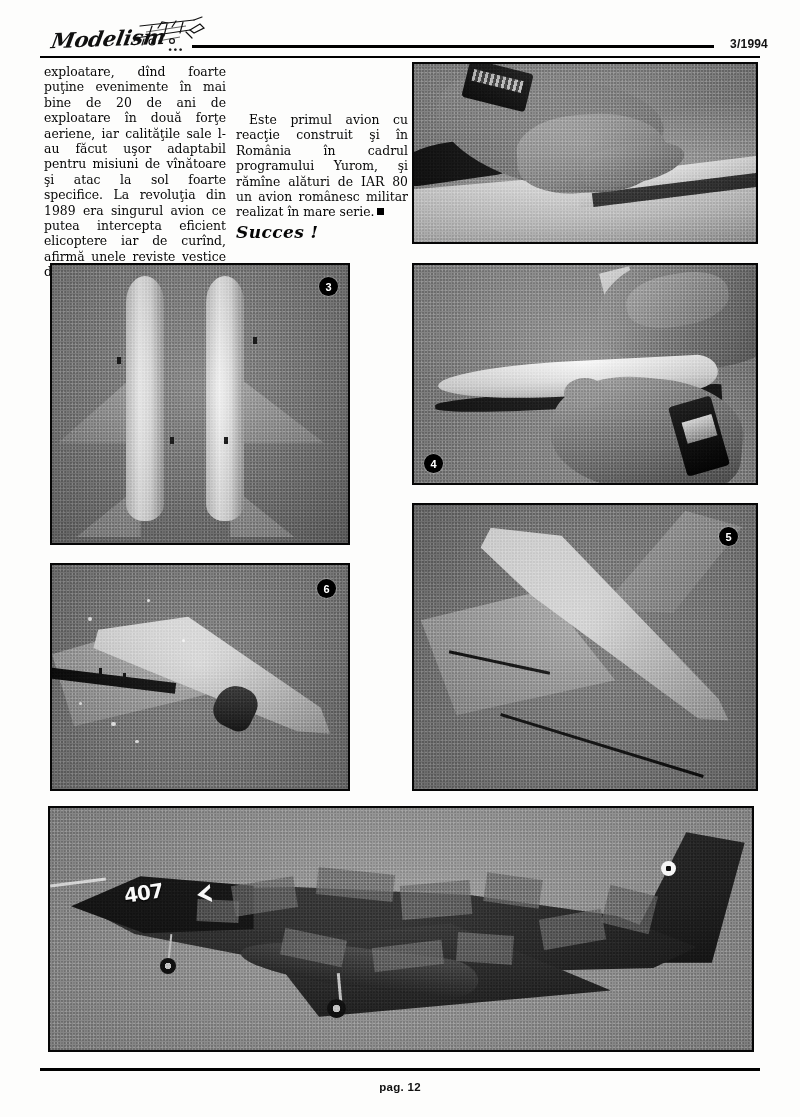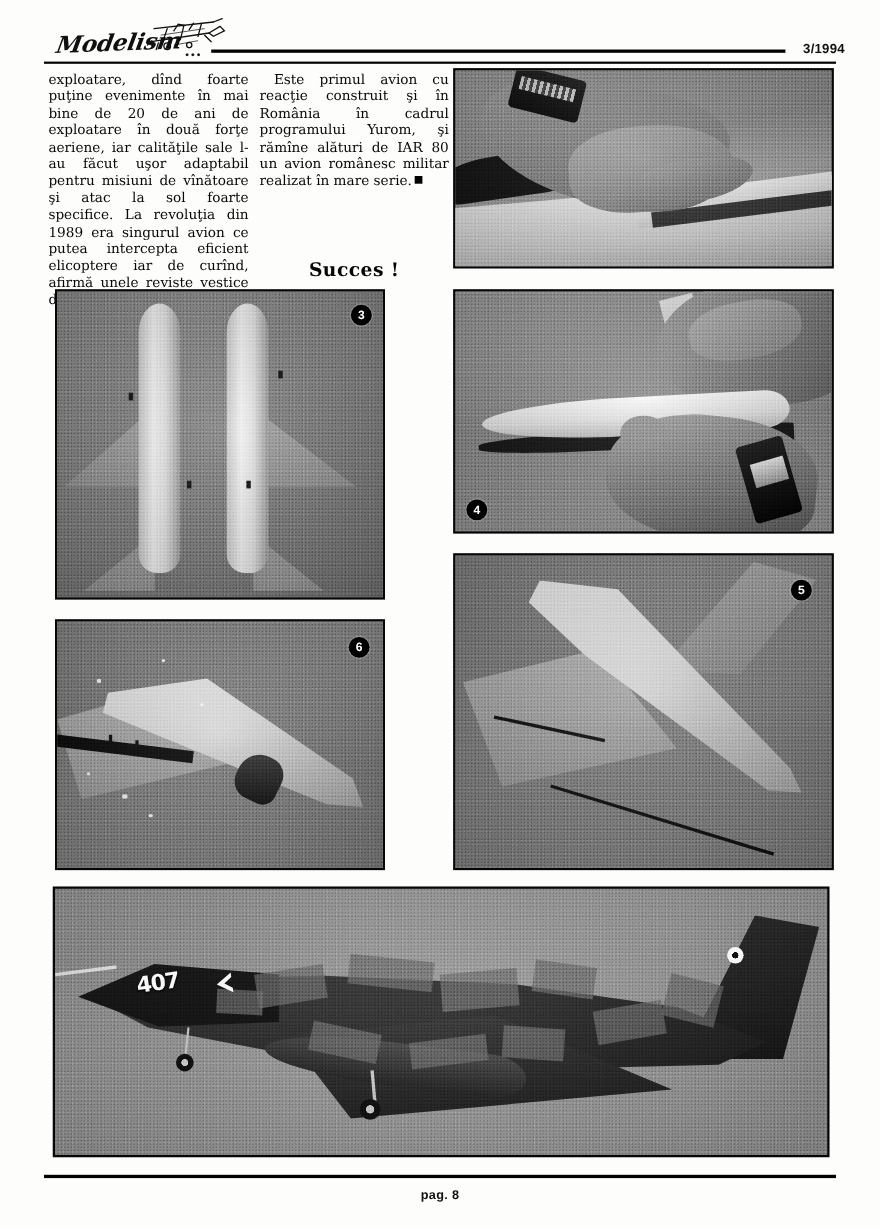--- a/index.html
+++ b/index.html
@@ -93,37 +93,37 @@
     line-height: 15.4px;
     color: #070707;
     text-align: justify;
     text-justify: inter-word;
     hyphens: manual;
   }
   #col-left  { left: 44px;  top: 64px; width: 182px; }
   #col-right { left: 236px; top: 64px; width: 172px; }
 
   .col p { margin: 0; text-align: justify; }
-  .col p.indent { text-indent: 13px; }
+  .col p.indent { text-indent: 13px; margin-top: 48px; }
 
   .endmark {
     display: inline-block;
     width: 7px; height: 7px;
     background: #000;
     margin-left: 3px;
     vertical-align: 1px;
   }
 
   .succes {
     position: absolute;
     left: 236px;
-    top: 236px;
+    top: 222px;
     width: 172px;
-    text-align: center;
     font-family: "DejaVu Serif", serif;
+    font-style: italic;
     font-weight: 700;
     font-size: 17px;
     color: #060606;
     letter-spacing: 0.4px;
   }
 
   
   .photo {
     position: absolute;
     border: 2px solid #0c0c0c;
@@ -521,15 +521,15 @@
 
       <div class="p7-strut" style="left:41%; top:68%; width:3px; height:28px; transform:rotate(-5deg);"></div>
       <div class="p7-wheel" style="left:39.4%; top:79%; width:19px; height:19px;"></div>
 
       <div class="vign"></div>
       <div class="grain"></div>
     </div>
   </div>
 
   <div class="rule-bot"></div>
-  <div class="page-num">pag. 8</div>
+  <div class="page-num">pag. 12</div>
 
 </div>
 
 </body></html>

